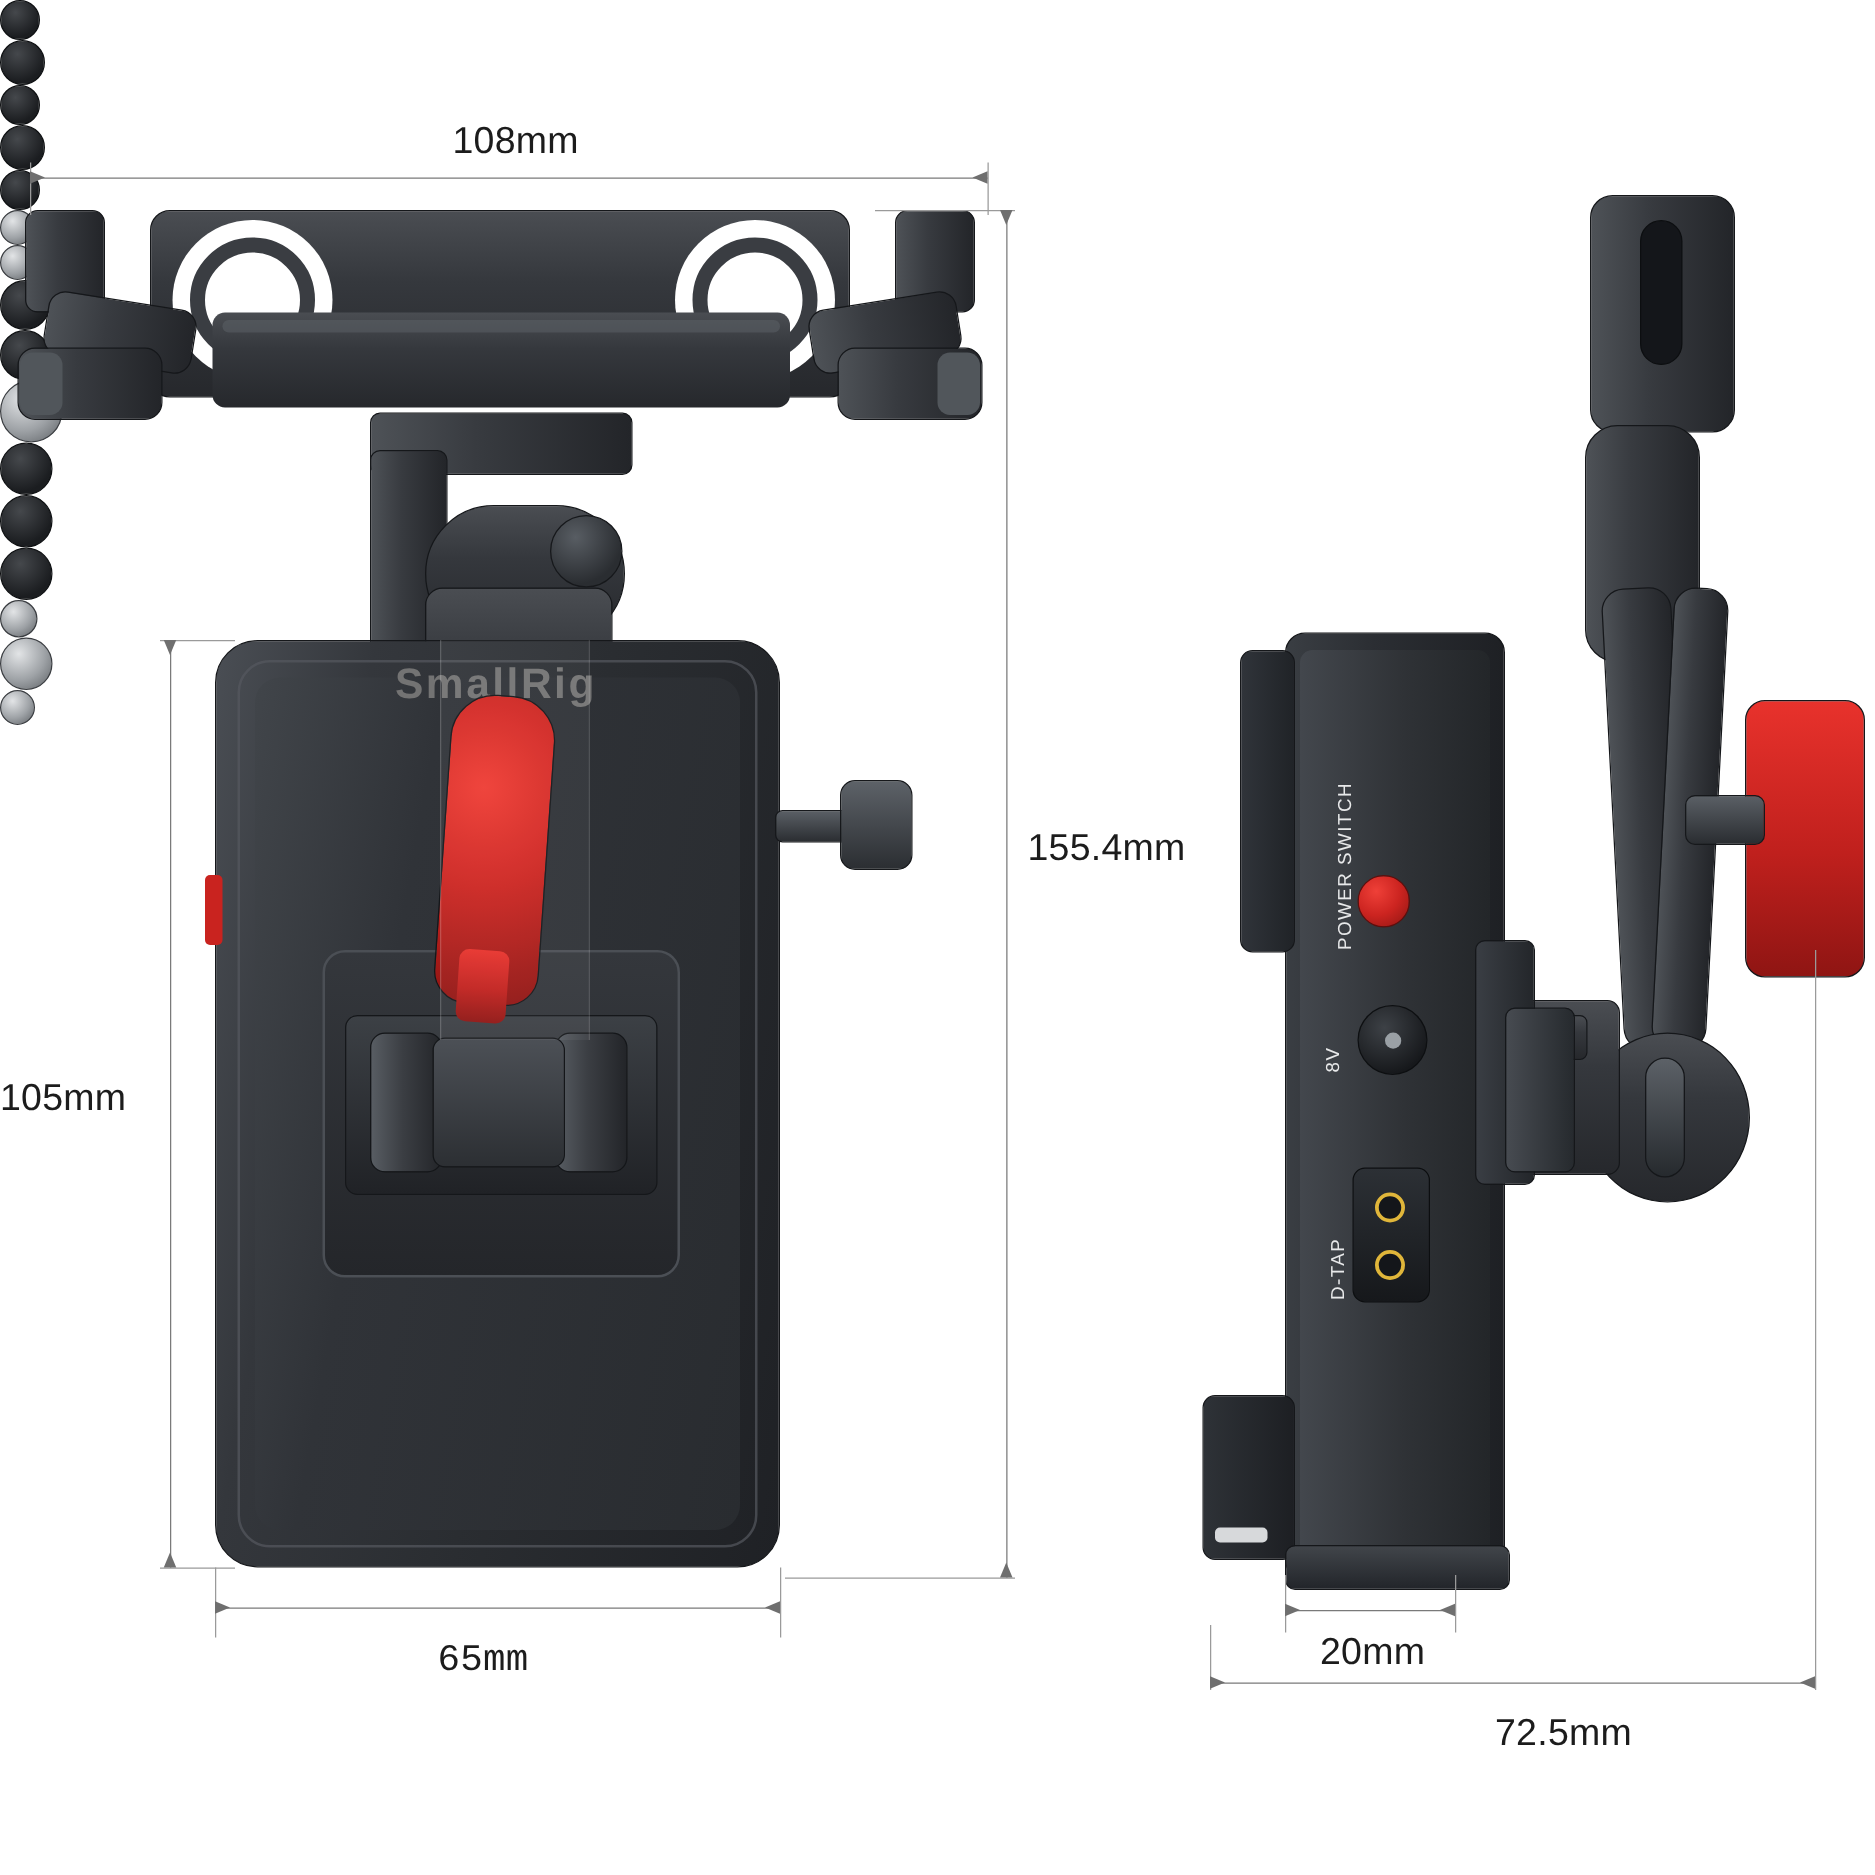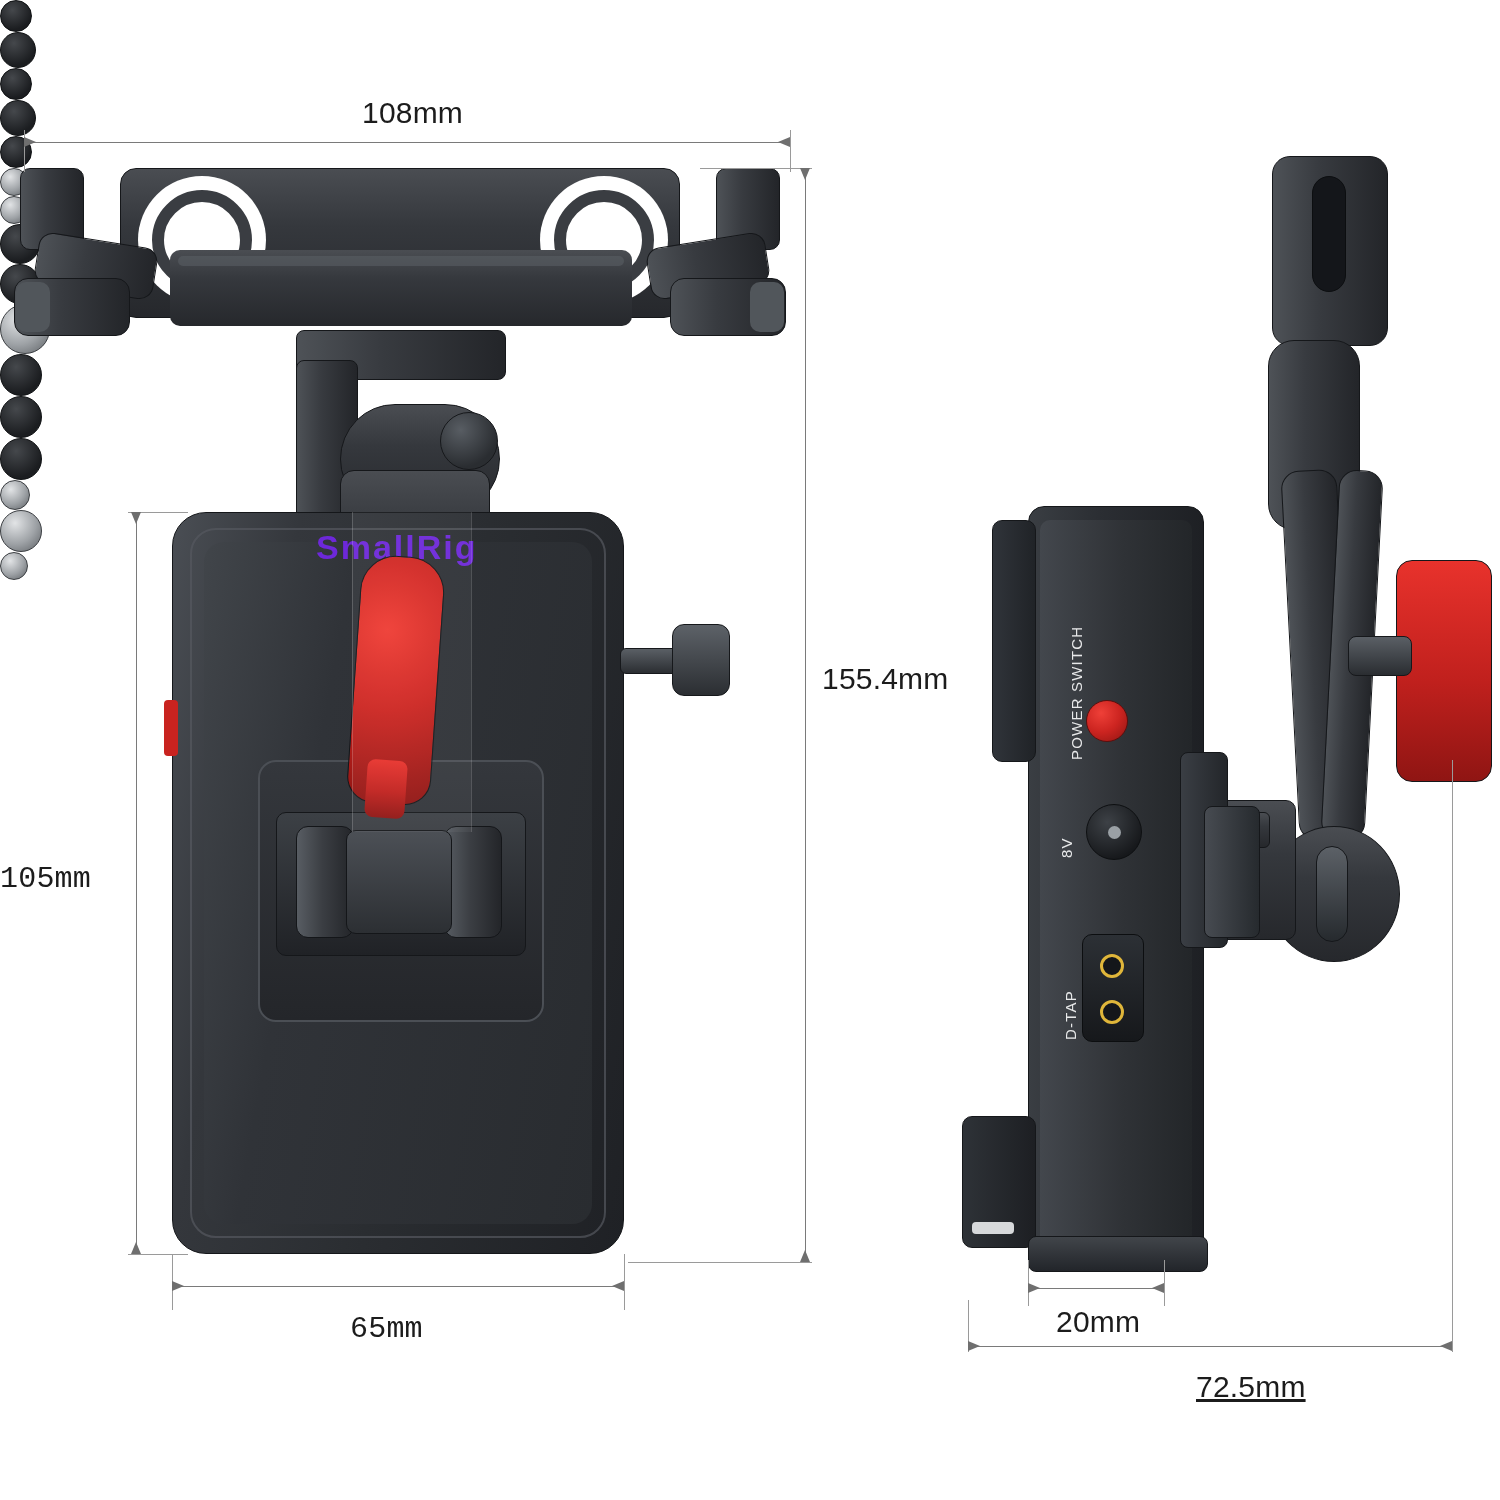--- a/index.html
+++ b/index.html
@@ -51,21 +51,21 @@
     border-radius:50%;
     border:1px solid #3a3d41;
   }
   .hole{
     background:radial-gradient(circle at 38% 30%,#45484c 0%,#1b1d20 70%);
     border-radius:50%;
     border:1px solid #0e1012;
   }
   .brand{
     position:absolute;
-    color:#6d28d9;
+    color:#737373;
     font-size:34px;
     font-weight:bold;
     letter-spacing:2px;
   }
   .vlabel{
     position:absolute;
     color:#e8e9ea;
     font-size:15px;
     letter-spacing:1.2px;
     transform-origin:left top;
@@ -218,36 +218,36 @@
   <div class="dimline v" style="left:805px;top:168px;height:1094px;"></div>
   <div class="arrow down" style="left:800px;top:168px;"></div>
   <div class="arrow up" style="left:800px;top:1250px;"></div>
   <div class="dimtext" style="left:822px;top:662px;">155.4mm</div>
 
   <div class="ext h" style="left:128px;top:512px;width:60px;"></div>
   <div class="ext h" style="left:128px;top:1254px;width:60px;"></div>
   <div class="dimline v" style="left:136px;top:512px;height:742px;"></div>
   <div class="arrow down" style="left:131px;top:512px;"></div>
   <div class="arrow up" style="left:131px;top:1242px;"></div>
-  <div class="dimtext" style="left:0px;top:862px;font-family:Liberation Mono, monospace;">105mm</div>
+  <div class="dimtext" style="left:0px;top:862px;">105mm</div>
 
   <div class="ext v" style="left:172px;top:1254px;height:56px;"></div>
   <div class="ext v" style="left:624px;top:1254px;height:56px;"></div>
   <div class="dimline h" style="left:172px;top:1286px;width:452px;"></div>
   <div class="arrow right" style="left:172px;top:1281px;"></div>
   <div class="arrow left" style="left:612px;top:1281px;"></div>
   <div class="dimtext" style="left:350px;top:1312px;font-family:Liberation Mono, monospace;">65mm</div>
 
   <div class="ext v" style="left:1028px;top:1260px;height:46px;"></div>
   <div class="ext v" style="left:1164px;top:1260px;height:46px;"></div>
   <div class="dimline h" style="left:1028px;top:1288px;width:136px;"></div>
   <div class="arrow right" style="left:1028px;top:1283px;"></div>
   <div class="arrow left" style="left:1152px;top:1283px;"></div>
   <div class="dimtext" style="left:1056px;top:1305px;">20mm</div>
 
   <div class="ext v" style="left:968px;top:1300px;height:52px;"></div>
   <div class="ext v" style="left:1452px;top:760px;height:592px;"></div>
   <div class="dimline h" style="left:968px;top:1346px;width:484px;"></div>
   <div class="arrow right" style="left:968px;top:1341px;"></div>
   <div class="arrow left" style="left:1440px;top:1341px;"></div>
-  <div class="dimtext" style="left:1196px;top:1370px;text-decoration:underline;">72.5mm</div>
+  <div class="dimtext" style="left:1196px;top:1370px;">72.5mm</div>
 
 </div>
 
 </body></html>

